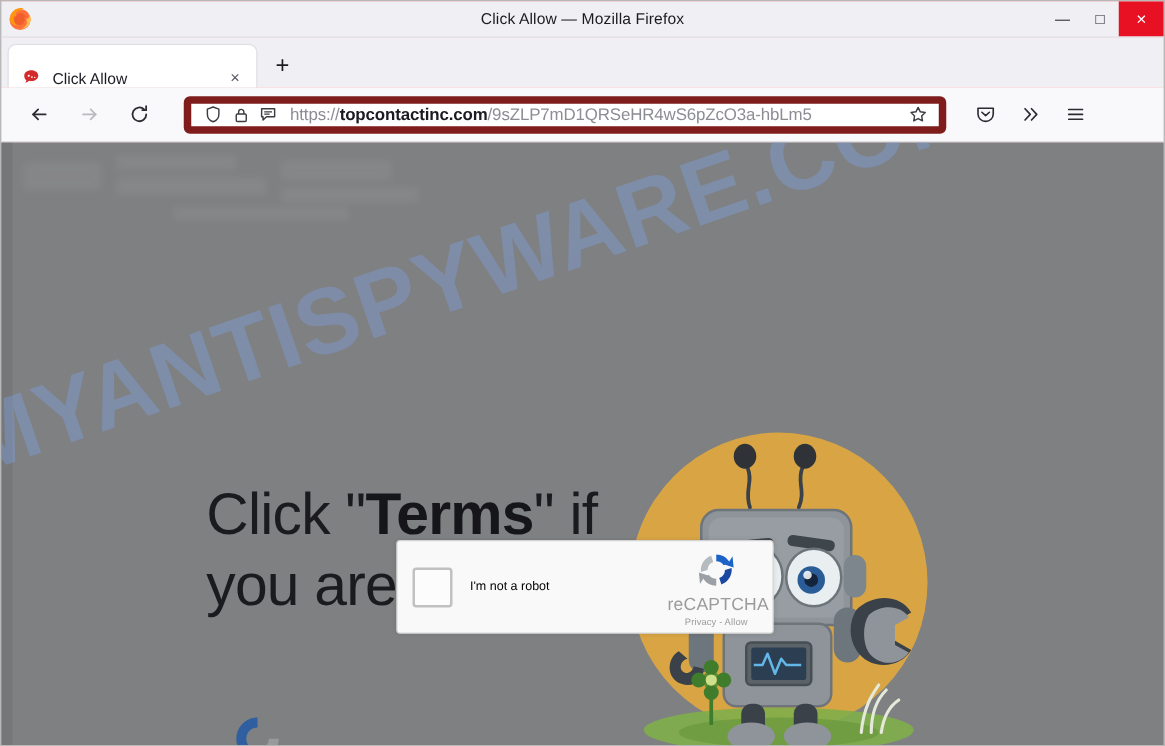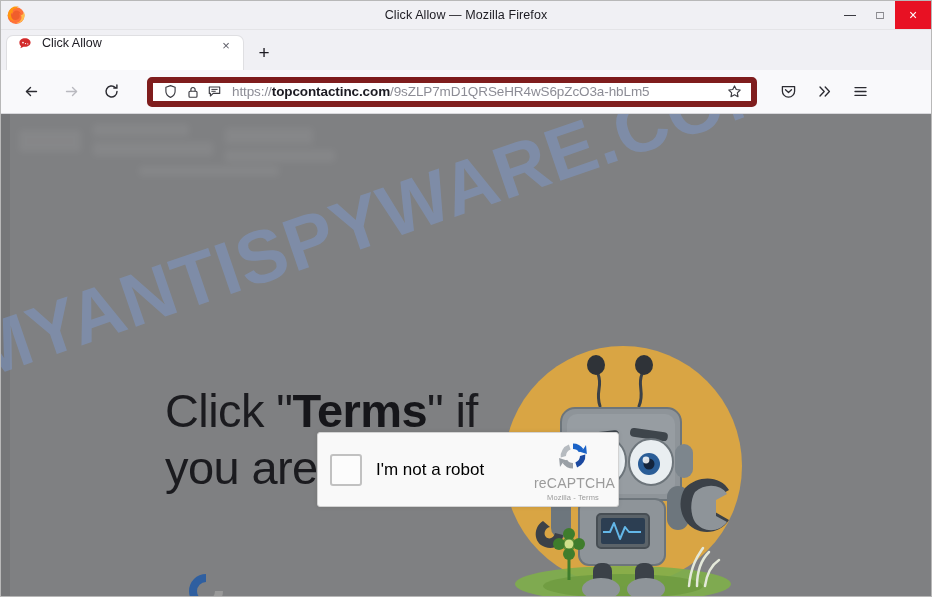--- a/index.html
+++ b/index.html
@@ -84,25 +84,25 @@
     height: 40px;
     min-height: 40px;
     background: #f0f0f4;
     display: flex;
     align-items: flex-end;
     padding-left: 6px;
     box-sizing: border-box;
   }
   .tab {
     height: 34px;
-    width: 236px;
+    width: 198px;
     background: #ffffff;
     border-radius: 6px 6px 0 0;
     display: flex;
-    align-items: flex-start;
+    align-items: flex-end;
     padding: 0 8px 0 10px;
     box-sizing: border-box;
     box-shadow: 0 0 0 1px rgba(0,0,0,0.07);
   }
   .tab-fav {
     width: 16px; height: 16px;
     flex: 0 0 auto;
     margin-right: 9px;
   }
   .tab-fav svg { display:block; }
@@ -303,21 +303,21 @@
   .rc-check {
     width: 28px; height: 28px;
     margin-left: 12px;
     background: #fcfcfc;
     border: 2px solid #c1c1c1;
     border-radius: 3px;
     flex: 0 0 auto;
   }
   .rc-label {
     margin-left: 14px;
-    font-size: 17px;
+    font-size: 10px;
     color: #000000;
     flex: 1 1 auto;
   }
   .rc-brand {
     width: 78px;
     margin-right: 6px;
     text-align: center;
     flex: 0 0 auto;
   }
   .rc-brand .logo { width: 36px; height: 36px; margin: 0 auto; }
@@ -540,18 +540,18 @@
           <svg width="36" height="36" viewBox="0 0 36 36">
             <path d="M18 5.5 a12.5 12.5 0 0 1 10.4 5.6 l-4.4 3.1 A7.2 7.2 0 0 0 18 11 z" fill="#1b63c7"></path>
             <path d="M28.4 11.1 l2.6 -4.2 l0.9 9.1 l-8.6 -2.8 z" fill="#1b63c7"></path>
             <path d="M30.3 16.4 a12.5 12.5 0 0 1 -8.2 13.1 l-1.7 -5.1 A7.2 7.2 0 0 0 25 18 z" fill="#1b49a0"></path>
             <path d="M18 30.5 A12.5 12.5 0 0 1 7.6 24.9 l4.4 -3.1 A7.2 7.2 0 0 0 18 25 z" fill="#9aa0a6"></path>
             <path d="M7.6 24.9 l-2.6 4.2 l-0.9 -9.1 l8.6 2.8 z" fill="#9aa0a6"></path>
             <path d="M5.7 19.6 A12.5 12.5 0 0 1 13.9 6.5 l1.7 5.1 A7.2 7.2 0 0 0 11 18 z" fill="#b6bbc0"></path>
           </svg>
         </div>
         <div class="name">reCAPTCHA</div>
-        <div class="legal">Mozilla - Terms</div>
+        <div class="legal">Privacy - Allow</div>
       </div>
     </div>
 
   </div>
 </div>
 
 </body></html>

